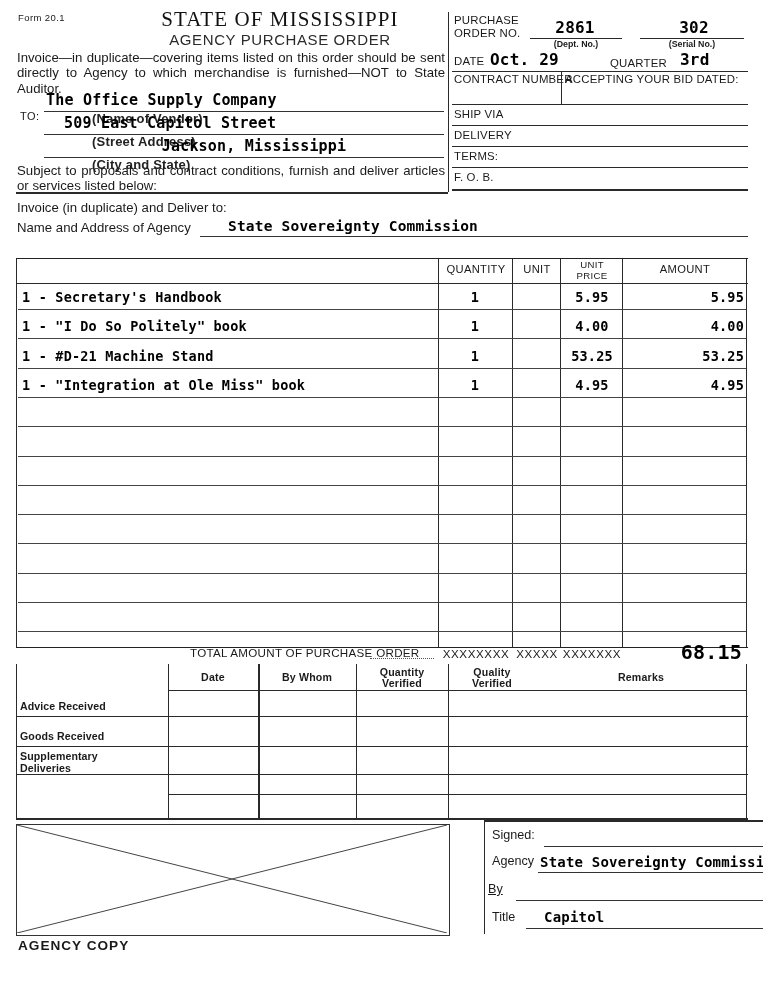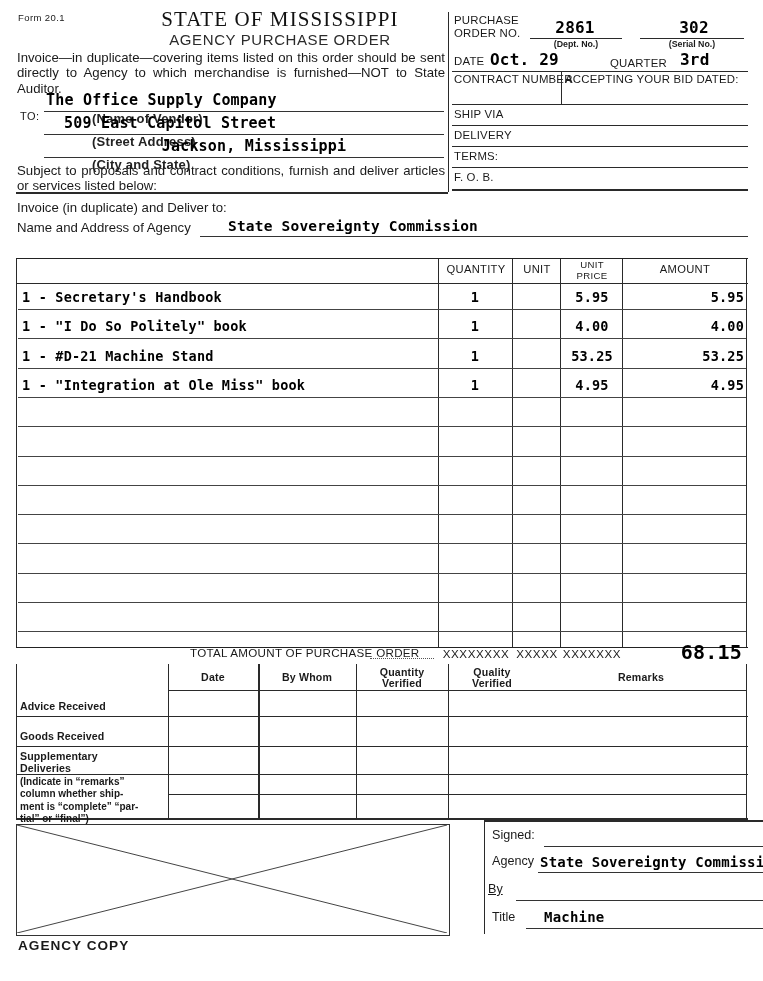--- a/index.html
+++ b/index.html
@@ -343,26 +343,20 @@
 
     <div class="glabel printed" style="top:66px;">Goods Received</div>
     <div class="hline" style="left:0; top:82px; width:732px;"></div>
 
     <div class="glabel printed" style="top:86px;">
       <div>Supplementary</div>
       <div>Deliveries</div>
     </div>
     <div class="hline" style="left:0; top:110px; width:732px;"></div>
 
-    <div class="gnote printed" style="top:112px;">
-      <div>(Indicate in “remarks”</div>
-      <div>column whether ship-</div>
-      <div>ment is “complete” “par-</div>
-      <div>tial” or “final”)</div>
-    </div>
     <div class="hline" style="left:152px; top:130px; width:578px;"></div>
   </div>
 
   <div class="abs" id="voidbox">
     <svg width="430" height="108" viewBox="0 0 430 108" aria-hidden="true">
       <line x1="0" y1="0" x2="430" y2="108" stroke="#444" stroke-width="1"></line>
       <line x1="0" y1="108" x2="430" y2="0" stroke="#444" stroke-width="1"></line>
     </svg>
   </div>
 
@@ -377,18 +371,18 @@
     <div class="slab printed" style="left:4px; top:32px;">Agency</div>
     <div class="sline" style="left:50px; top:50px; width:242px;"></div>
     <div class="abs typed sval" style="left:52px; top:32px;">State Sovereignty Commission</div>
 
     <div class="slab printed" style="left:0; top:60px;text-decoration:underline;">By</div>
     <div class="sline" style="left:28px; top:78px; width:264px;"></div>
     <div class="abs typed" style="left:32px; top:60px; font-size:14px;"></div>
 
     <div class="slab printed" style="left:4px; top:88px;">Title</div>
     <div class="sline" style="left:38px; top:106px; width:254px;"></div>
-    <div class="abs typed sval" style="left:56px; top:87px;">Machine</div>
+    <div class="abs typed sval" style="left:56px; top:87px;">Capitol</div>
   </div>
 
   <div class="abs printed" id="agency-copy">AGENCY COPY</div>
 
 </div>
 
 </body></html>

